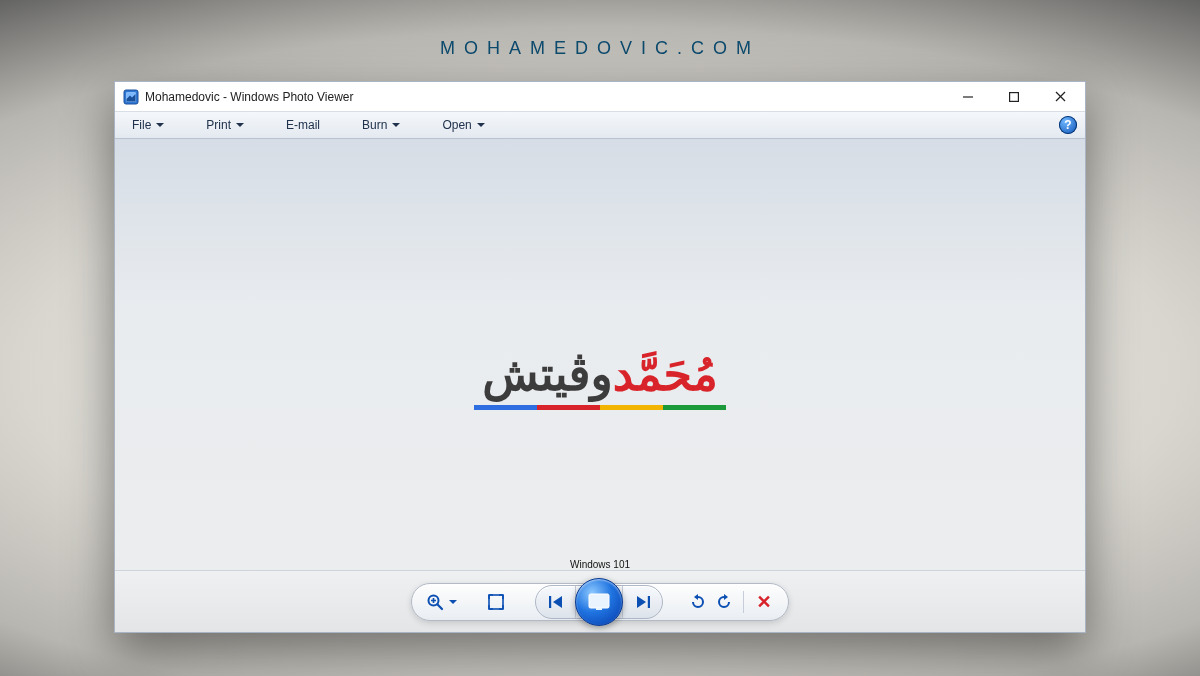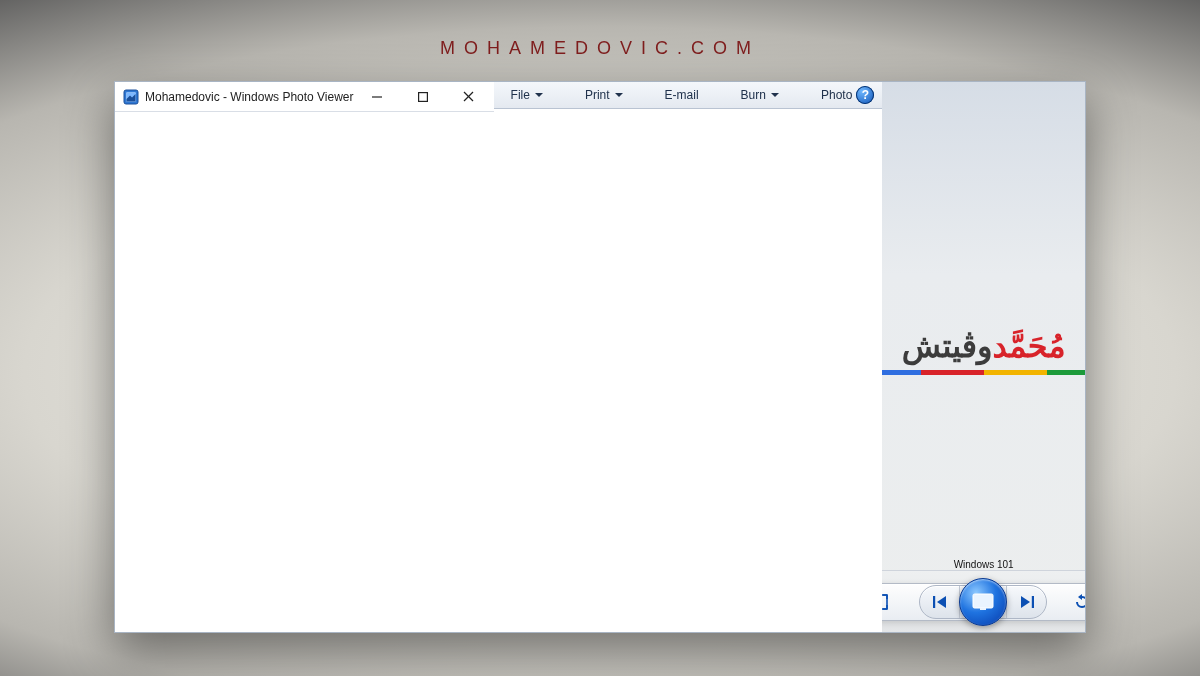--- a/index.html
+++ b/index.html
@@ -3,27 +3,27 @@
 <meta charset="utf-8">
 <style>
   * { box-sizing: border-box; margin: 0; padding: 0; }
   html, body { width: 1200px; height: 676px; overflow: hidden; font-family: "Segoe UI", Tahoma, sans-serif; }
   body {
     background: radial-gradient(ellipse 120% 85% at 50% 55%, #f0efe9 0%, #d8d6cf 40%, #b8b6b0 60%, #555 80%, #1a1a1a 100%);
     position: relative;
   }
   .watermark {
     position: absolute; top: 38px; left: 50%; transform: translateX(-50%);
-    color: #7f1d1d; font-size: 18px; letter-spacing: 9px; font-weight: 300;
+    color: #0c4a6e; font-size: 18px; letter-spacing: 9px; font-weight: 300;
   }
   .window {
     position: absolute; left: 114px; top: 81px; width: 972px; height: 552px;
     background: #fff; border: 1px solid #a9b5c4;
     box-shadow: 0 18px 45px rgba(0,0,0,0.45);
-    display: flex; flex-direction: row;
+    display: flex; flex-direction: column;
   }
   
   .titlebar {
     height: 30px; background: #fff; display: flex; align-items: center;
     padding: 0 2px 0 8px; border-bottom: 1px solid #d9dee6;
   }
   .app-icon { width: 16px; height: 16px; margin-right: 6px; }
   .title-text { font-size: 12px; color: #222; flex: 1; }
   .winbtn { width: 46px; height: 28px; display:flex; align-items:center; justify-content:center; }
   .winbtn svg { display:block; }
@@ -41,21 +41,21 @@
     background: radial-gradient(circle at 35% 30%, #6fb8ff, #0b4fb3); display:flex;align-items:center;justify-content:center;
     color:#fff;font-weight:bold;font-size:12px; box-shadow: inset 0 0 0 1px #05316e; }
   
   .content {
     flex:1; background: linear-gradient(#d6dde6 0%, #e9ecef 35%, #eceeee 100%);
     position: relative; overflow:hidden;
   }
   .image-area { position:absolute; inset:0; display:flex; align-items:center; justify-content:center; }
   .logo-wrap { display:flex; flex-direction:column; align-items:center; gap:4px; margin-top:-10px; }
   .logo-text {
-    font-size: 32px; font-weight: 800; letter-spacing: -1px;
+    font-size: 46px; font-weight: 800; letter-spacing: -1px;
     color:#3c3c3c; direction: rtl; line-height:1; position:relative;
   }
   .logo-text .red { color:#d8232a; }
   .underline-strip { display:flex; width: 252px; height:5px; margin-top:4px; }
   .underline-strip span { flex:1; }
   .u-blue{background:#2f6ee0;} .u-red{background:#d8232a;} .u-yellow{background:#f2b400;} .u-green{background:#1c9a3a;}
   
   .caption-bar { position:absolute; left:0; right:0; bottom:62px; text-align:center; font-size:10px; color:#111; }
   .footer {
     position:absolute; left:0; right:0; bottom:0; height:62px;
@@ -134,21 +134,21 @@
       <span class="menu-caret"></span>
     </div>
     <div class="menu-item">
       <span>E-mail</span>
     </div>
     <div class="menu-item">
       <span>Burn</span>
       <span class="menu-caret"></span>
     </div>
     <div class="menu-item">
-      <span>Photo</span>
+      <span>Open</span>
       <span class="menu-caret"></span>
     </div>
     <div class="help-icon">
       <span>?</span>
     </div>
   </div>
 
   <div class="content">
     <div class="image-area">
       <div class="logo-wrap">

